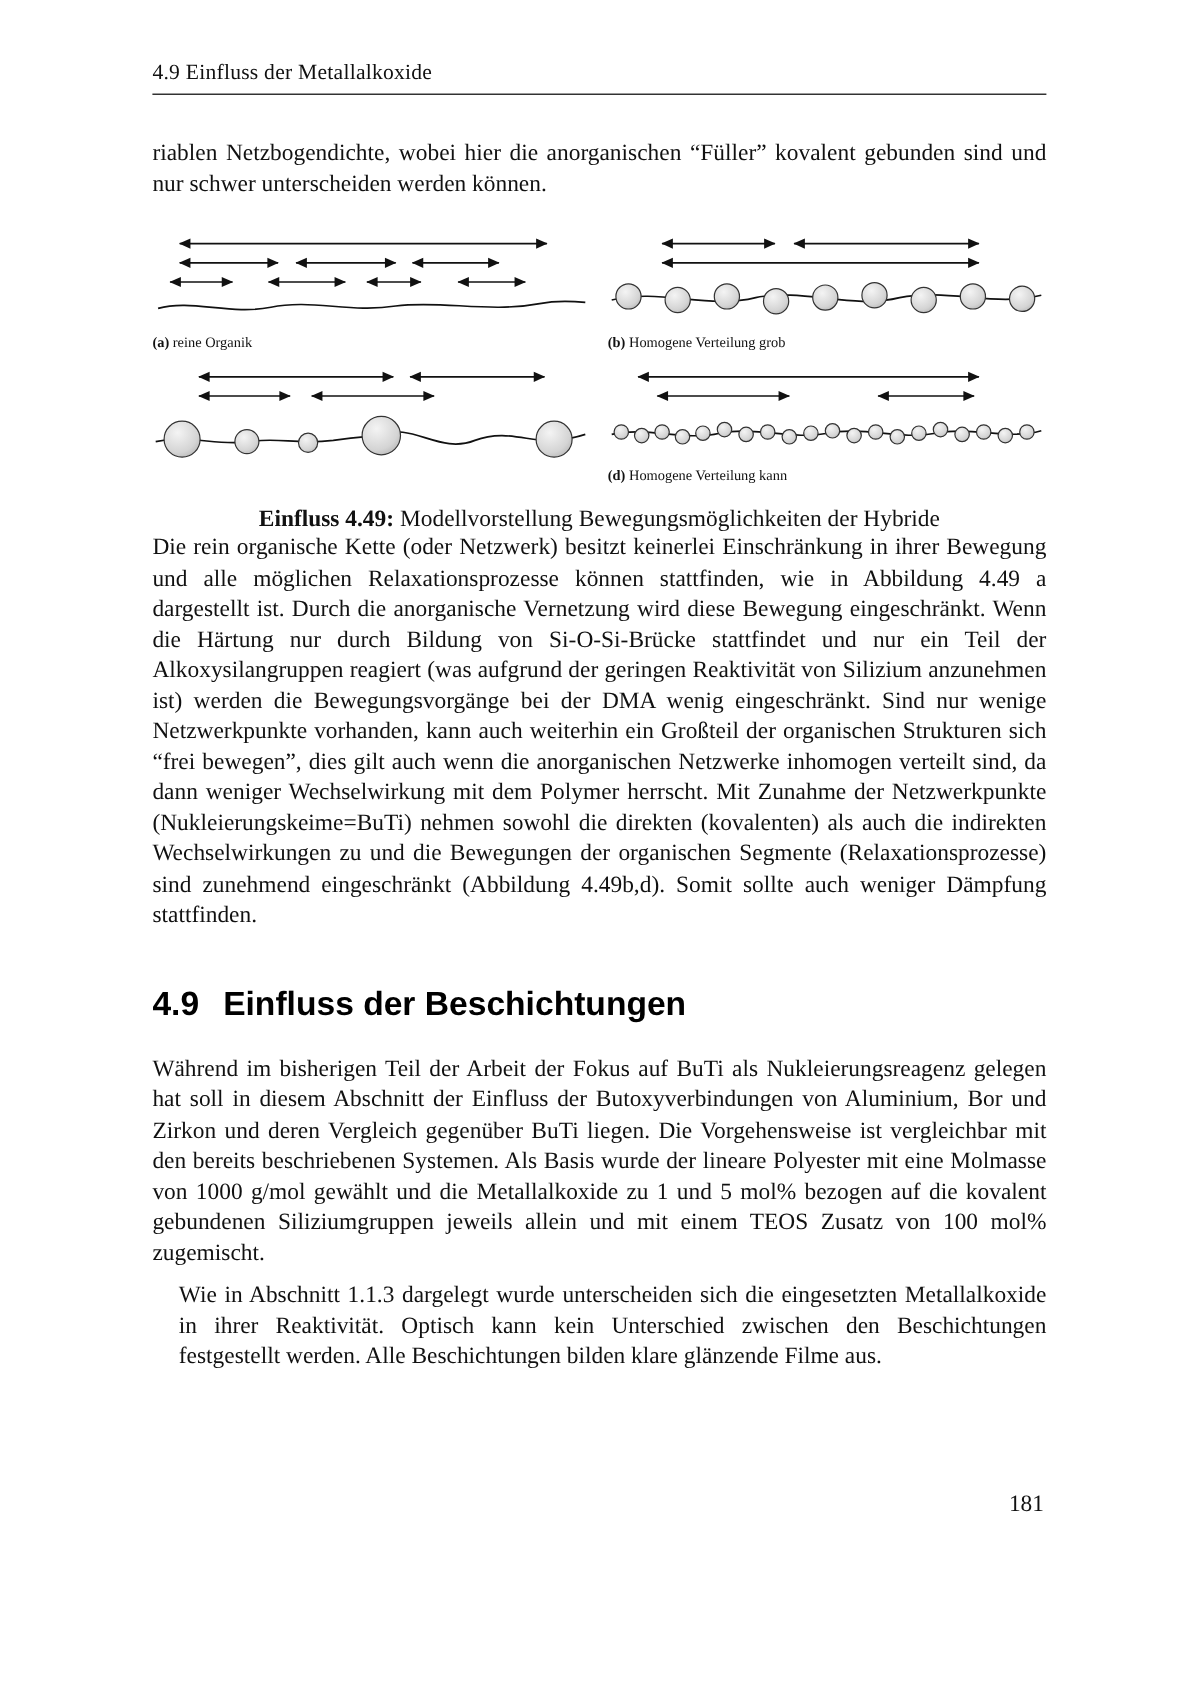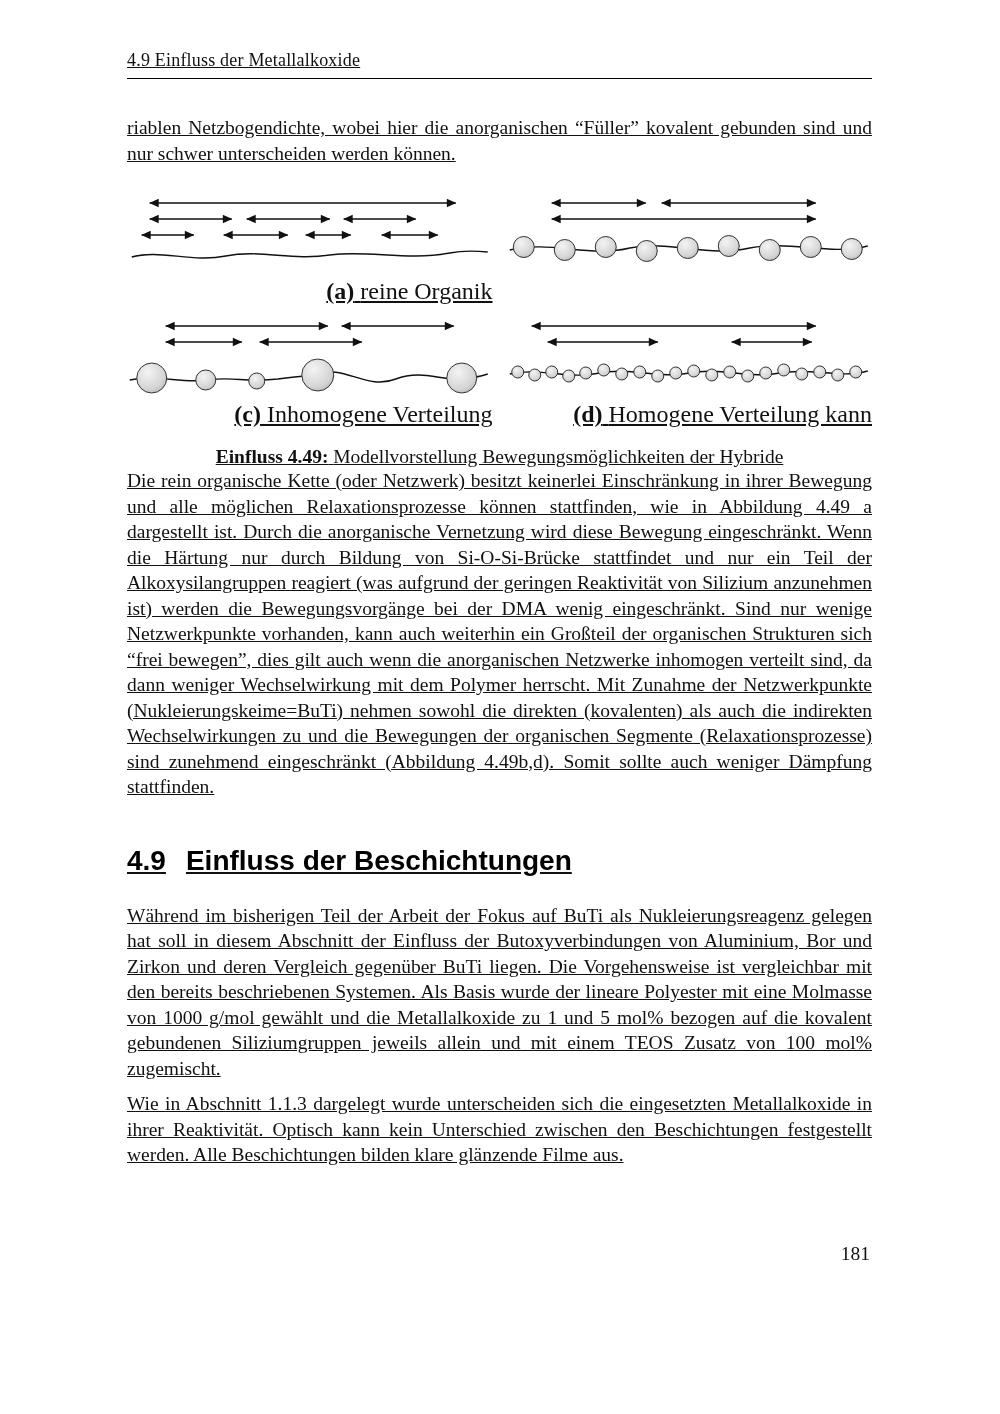--- a/index.html
+++ b/index.html
@@ -9,21 +9,20 @@
     height: 1414px;
     position: relative;
     font-family: "Liberation Serif", serif;
     color: #111;
   }
   .page {
     width: 1000px;
     height: 1414px;
     padding: 50px 128px 0 127px;
     position: relative;
-    text-decoration: underline;
   }
   .running-header {
     font-size: 18px;
     padding-bottom: 7px;
     border-bottom: 1.2px solid #000;
     letter-spacing: 0.2px;
   }
   .body-text {
     font-size: 19.5px;
     line-height: 25.5px;
@@ -33,22 +32,22 @@
   .model-figure { margin-top: 28px; }
   .panel-grid {
     display: grid;
     grid-template-columns: 1fr 1fr;
     column-gap: 14px;
     row-gap: 12px;
   }
   .panel { width: 100%; }
   .panel-svg { width: 100%; height: 80px; display: block; }
   .panel-caption {
-    text-align: right;
-    font-size: 24px;
+    text-align: left;
+    font-size: 12px;
     margin-top: 4px;
   }
   .pc-label { font-weight: bold; }
   .fig-caption {
     margin-top: 18px;
     text-align: center;
     font-size: 19.5px;
   }
   .cap-label { font-weight: bold; }
   .main-para { }
@@ -56,21 +55,21 @@
     margin-top: 46px;
     margin-bottom: 28px;
     font-family: "Liberation Sans", sans-serif;
     font-weight: bold;
     font-size: 28px;
     line-height: 1.05;
     color: #000;
   }
   .sec-num { margin-right: 20px; }
   .sec-para-1 { margin-top: 0; }
-  .sec-para-2 { margin-top: 10px; }
+  .sec-para-2 { margin-top: 10px; margin-left: 22px; }
   .page-number {
     position: absolute;
     top: 1243px;
     right: 130px;
     font-size: 19.5px;
   }
   .defs-svg { position: absolute; width: 0; height: 0; }
 </style>
 </head>
 <body>
@@ -132,43 +131,43 @@
             <circle cx="55" cy="56" r="10.5"></circle>
             <circle cx="96" cy="53" r="10.5"></circle>
             <circle cx="137" cy="57" r="10.5"></circle>
             <circle cx="178" cy="54" r="10.5"></circle>
             <circle cx="219" cy="52" r="10.5"></circle>
             <circle cx="260" cy="56" r="10.5"></circle>
             <circle cx="301" cy="53" r="10.5"></circle>
             <circle cx="342" cy="55" r="10.5"></circle>
           </g>
         </svg>
+        <div class="panel-caption">
+          <span class="pc-label">(b)</span>
+          <span>Homogene Verteilung grob</span>
+        </div>
       </div>
 
       <div class="panel">
         <svg class="panel-svg" viewBox="0 0 360 80" preserveAspectRatio="xMidYMid meet">
           <g stroke="#111" stroke-width="1.4" fill="none">
             <line x1="36" y1="9" x2="198" y2="9" marker-start="url(#arr)" marker-end="url(#arr)"></line>
             <line x1="212" y1="9" x2="324" y2="9" marker-start="url(#arr)" marker-end="url(#arr)"></line>
             <line x1="36" y1="25" x2="112" y2="25" marker-start="url(#arr)" marker-end="url(#arr)"></line>
             <line x1="130" y1="25" x2="232" y2="25" marker-start="url(#arr)" marker-end="url(#arr)"></line>
           </g>
           <path d="M0,63 C28,57 52,67 78,63 C104,59 116,66 148,62 C168,59 176,59 186,58 C214,46 236,74 266,62 C292,52 312,64 332,62 C344,61 352,59 358,57" fill="none" stroke="#111" stroke-width="1.4"></path>
           <g fill="url(#sph)" stroke="#333" stroke-width="1">
             <circle cx="22" cy="61" r="15"></circle>
             <circle cx="76" cy="63" r="10"></circle>
             <circle cx="127" cy="64" r="8"></circle>
             <circle cx="188" cy="58" r="16"></circle>
             <circle cx="332" cy="61" r="15"></circle>
           </g>
         </svg>
-        <div class="panel-caption">
-          <span class="pc-label">(c)</span>
-          <span>Inhomogene Verteilung</span>
-        </div>
       </div>
 
       <div class="panel">
         <svg class="panel-svg" viewBox="0 0 360 80" preserveAspectRatio="xMidYMid meet">
           <g stroke="#111" stroke-width="1.4" fill="none">
             <line x1="22" y1="9" x2="306" y2="9" marker-start="url(#arr)" marker-end="url(#arr)"></line>
             <line x1="38" y1="25" x2="148" y2="25" marker-start="url(#arr)" marker-end="url(#arr)"></line>
             <line x1="222" y1="25" x2="302" y2="25" marker-start="url(#arr)" marker-end="url(#arr)"></line>
           </g>
           <path d="M0,57 C30,50 60,63 90,56 C120,50 150,62 180,56 C210,50 240,62 270,56 C300,50 330,62 358,54" fill="none" stroke="#111" stroke-width="1.4"></path>

